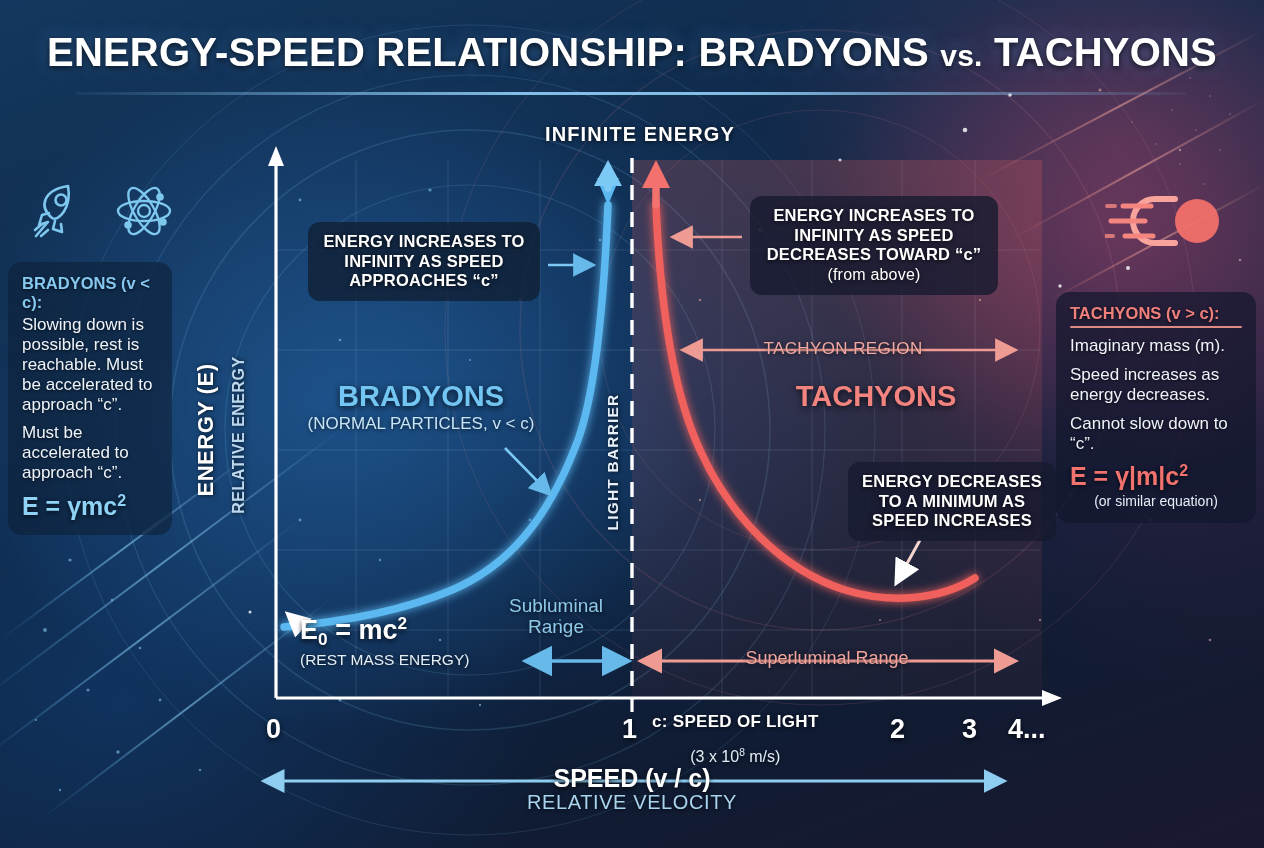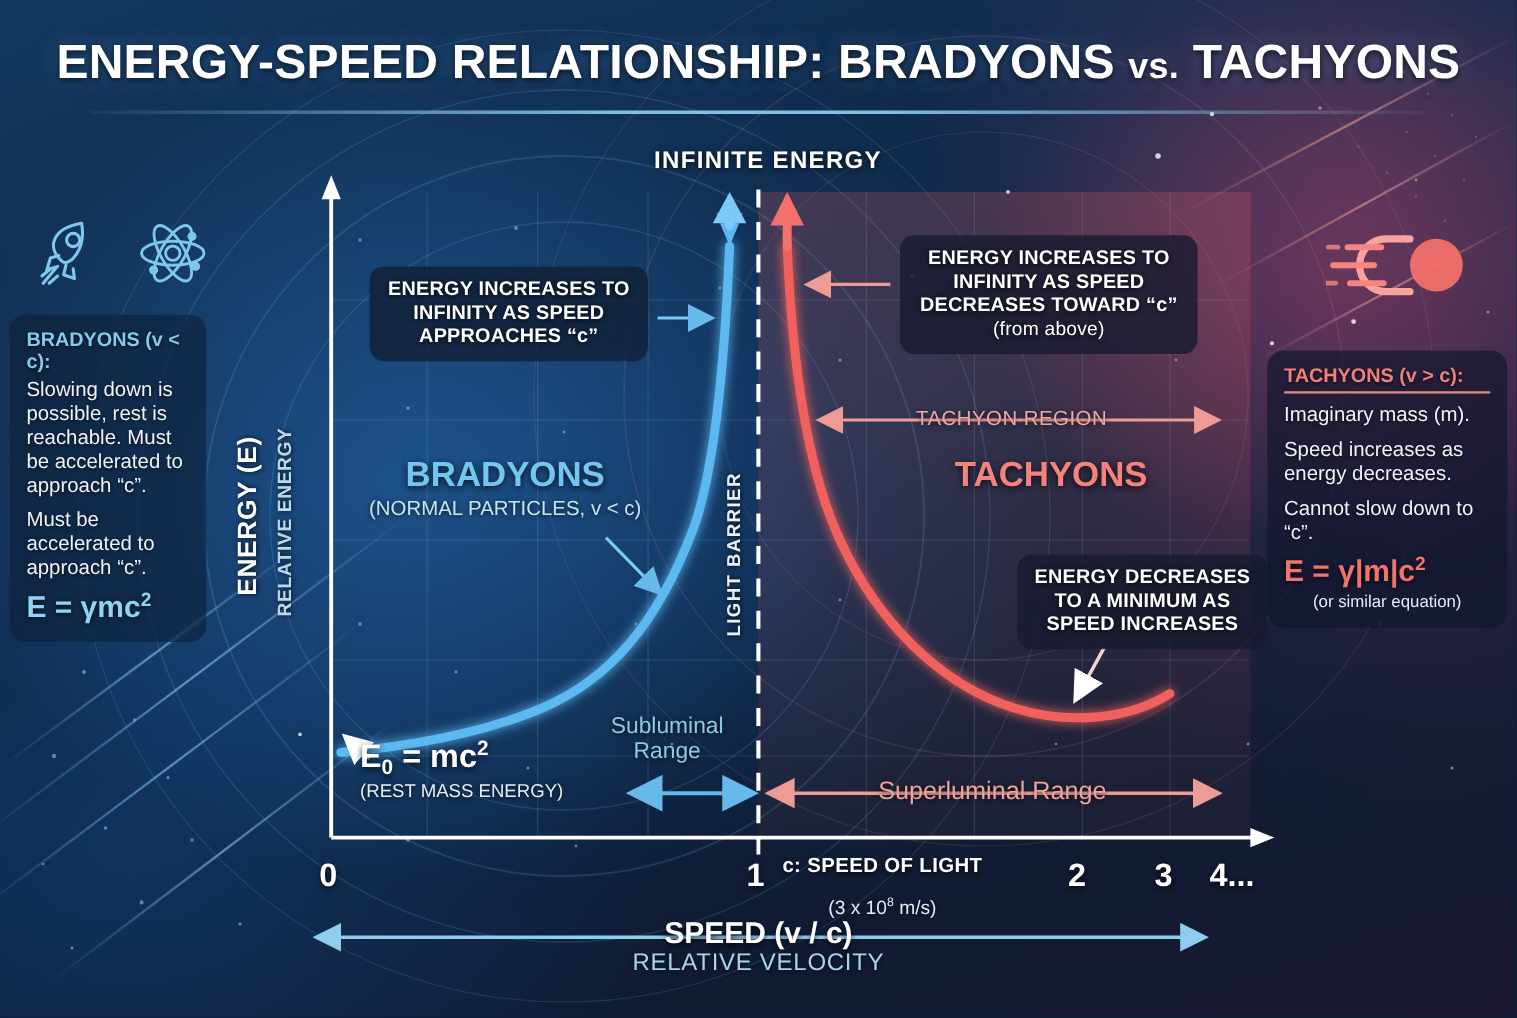--- a/index.html
+++ b/index.html
@@ -134,21 +134,21 @@
     font-size:17px; color:#f0a8a2; letter-spacing:0.4px;
     text-shadow:0 1px 4px rgba(0,0,0,0.7);
   }
   #subluminal-label {
     position:absolute; left:492px; top:596px; width:128px; text-align:center; z-index:21;
     font-size:19px; color:#8fc9e8; line-height:1.1;
     text-shadow:0 1px 4px rgba(0,0,0,0.7);
   }
   #superluminal-label {
     position:absolute; left:716px; top:648px; width:222px; text-align:center; z-index:21;
-    font-size:21px; color:#f0a49e;
+    font-size:18px; color:#f0a49e;
     text-shadow:0 1px 4px rgba(0,0,0,0.7);
   }
 
   
   #rest-energy {
     position:absolute; left:300px; top:613px; z-index:21;
   }
   #rest-energy .eq {
     font-size:27px; font-weight:bold; color:#ffffff;
     text-shadow:0 2px 5px rgba(0,0,0,0.8);

